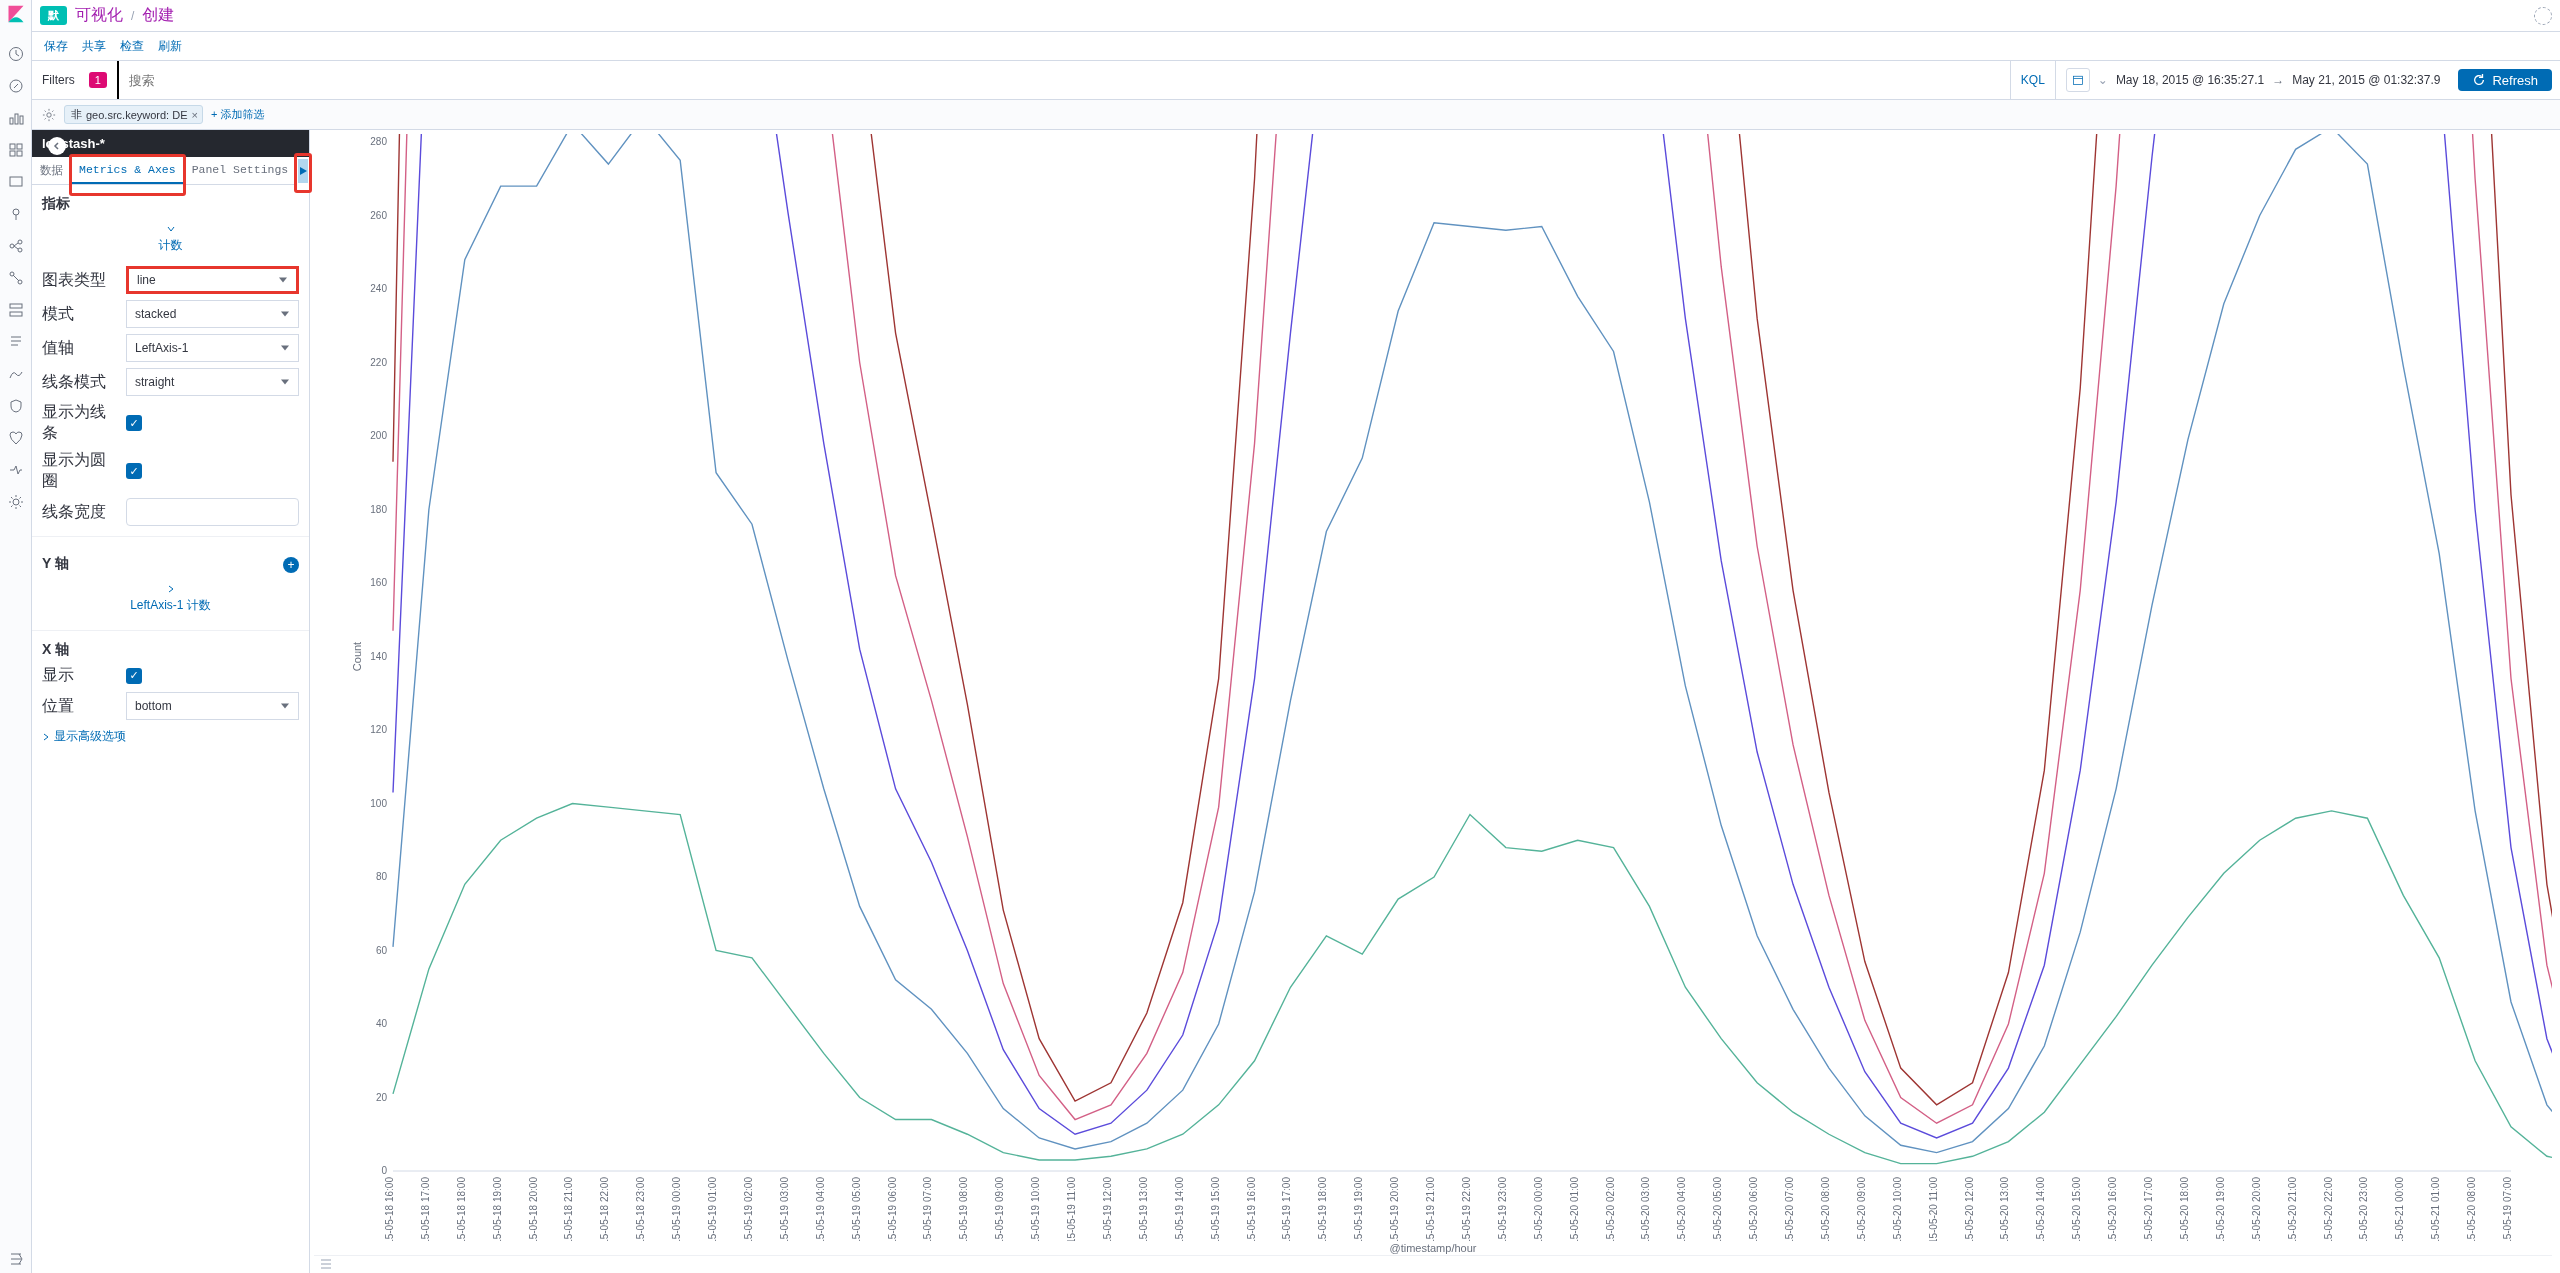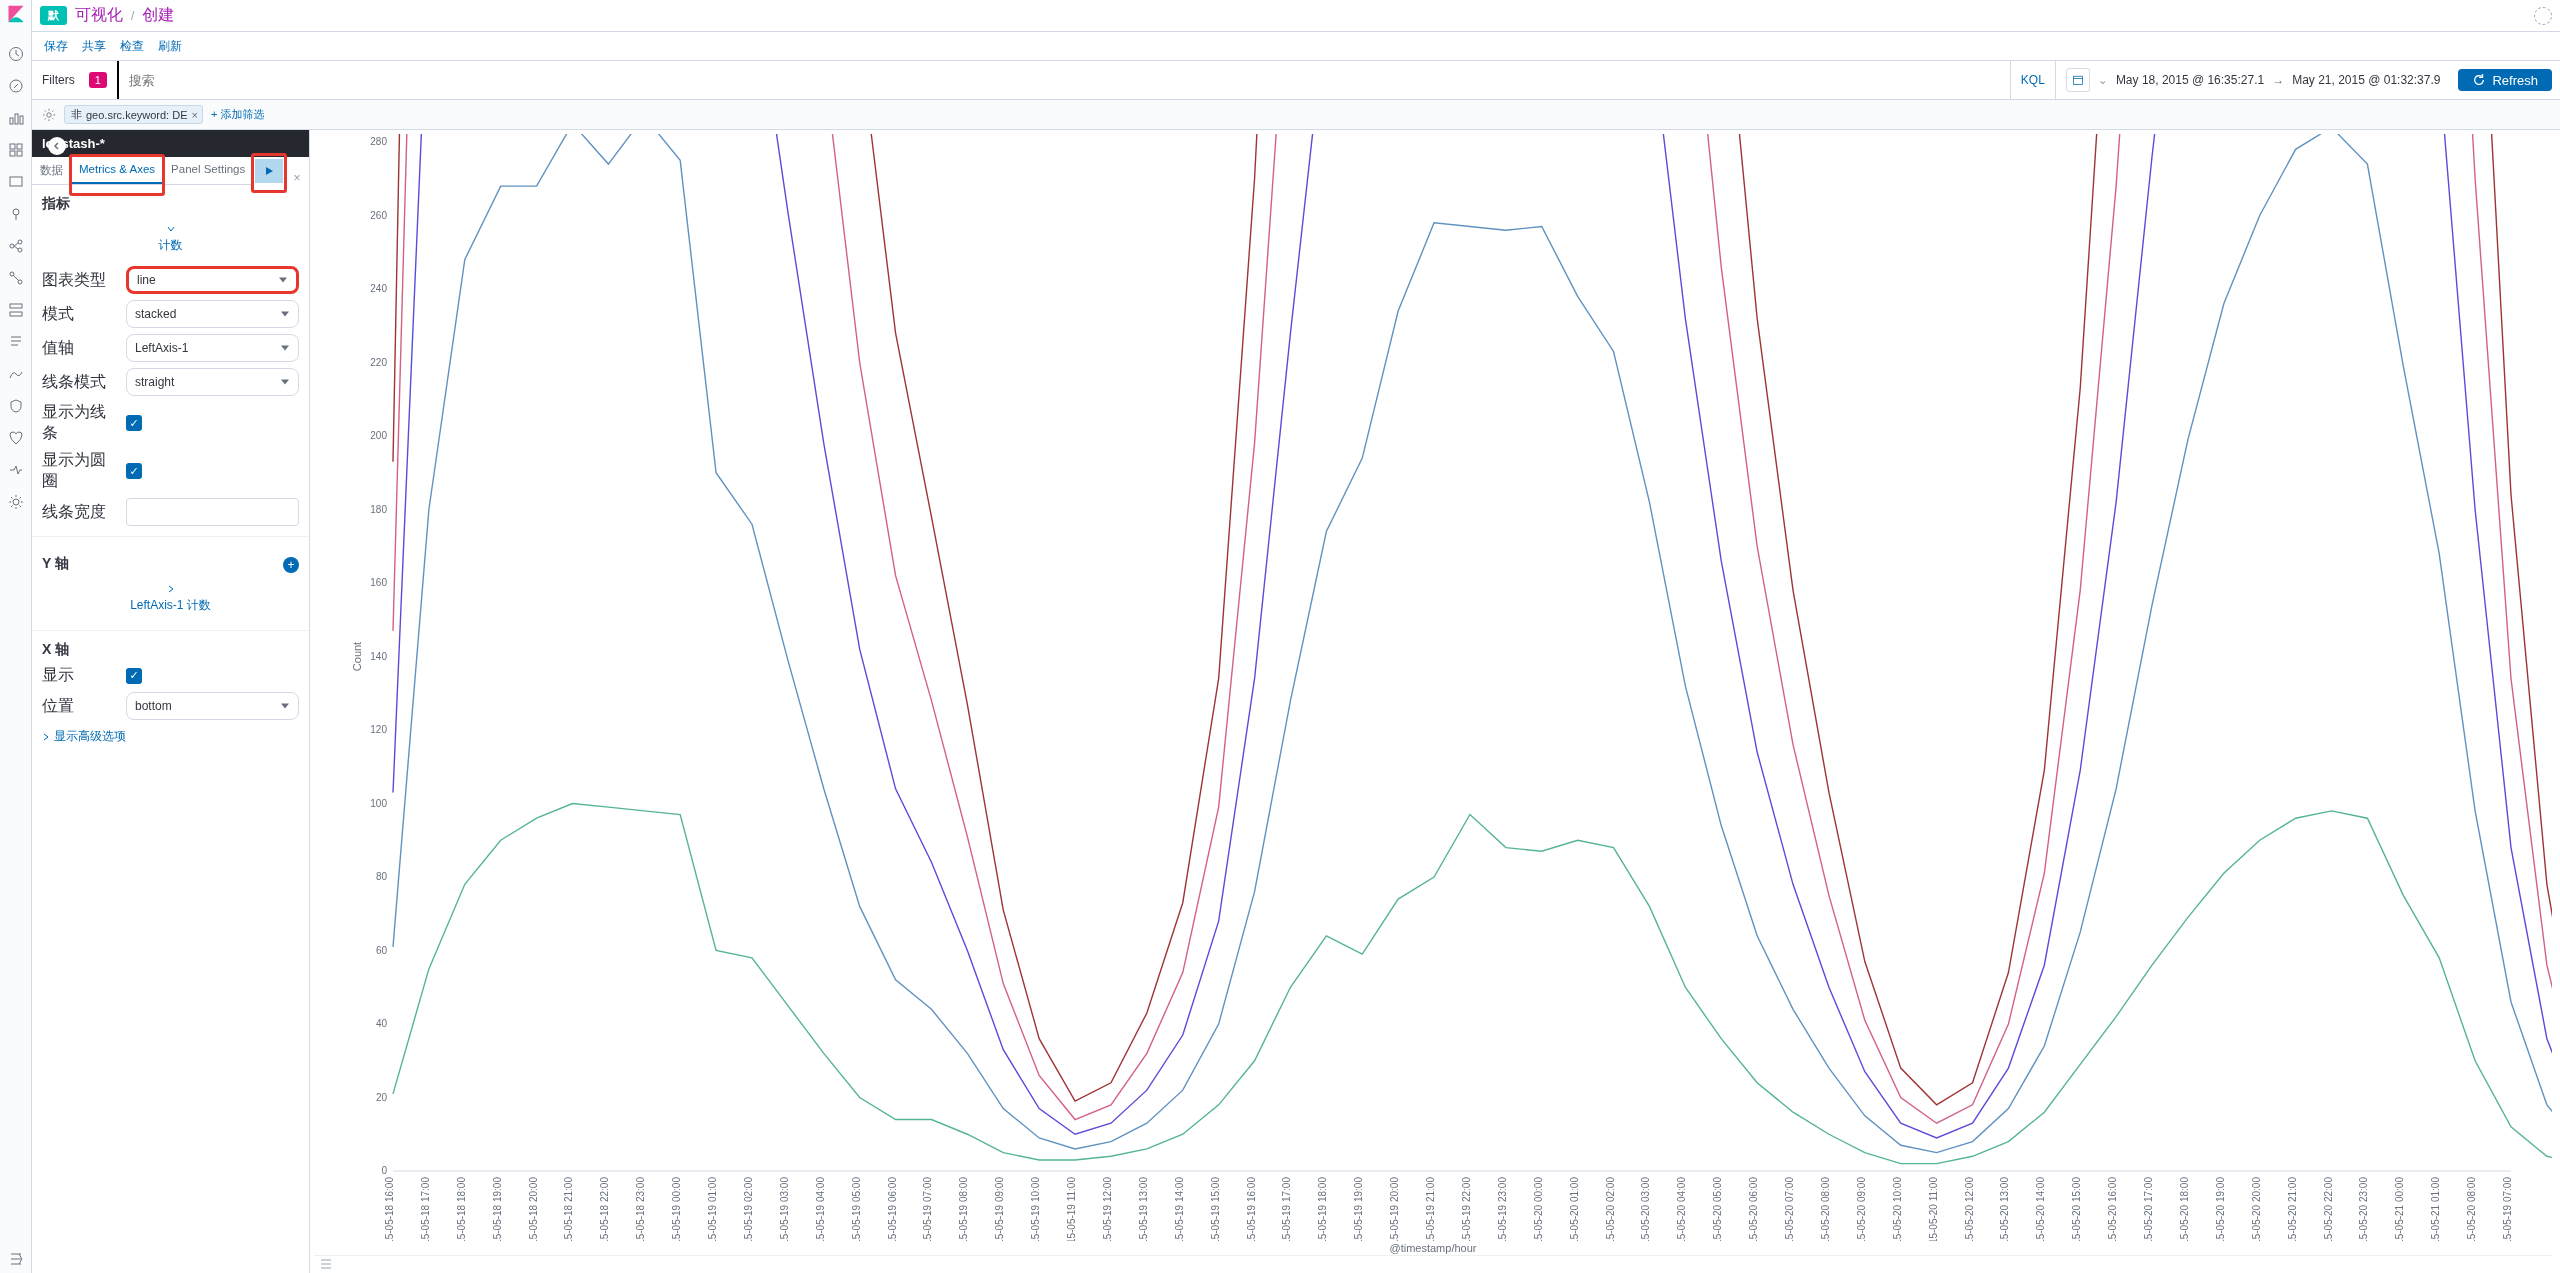--- a/index.html
+++ b/index.html
@@ -46,39 +46,39 @@
 .filterpill .x { color: #69707d; cursor: pointer; }
 .addfilter { color: #006bb4; cursor: pointer; }
 
 
 .workspace { flex: 1; display: flex; min-height: 0; }
 
 
 .viz-sidebar { width: 278px; display: flex; flex-direction: column; border-right: 1px solid #d3dae6; background: #fff; }
 .sidebar-title { background: #25282f; color: #fff; padding: 6px 10px; font-size: 13px; font-weight: 700; display:flex; align-items:center; justify-content:space-between;}
 .collapse-chevron { width:18px; height:18px; background:#fff; border-radius:50%; display:flex; align-items:center; justify-content:center; color:#69707d; margin-left:6px; position:relative; left:10px;}
-.viz-tabs-row{ display:flex; align-items:flex-end; }
+.viz-tabs-row{ display:flex; align-items:flex-end;font-family:Liberation Mono, monospace; }
 .viz-tabs { display: flex; border-bottom: 1px solid #d3dae6; font-size: 11.5px; flex:1;}
 .viz-tab { padding: 6px 8px; color: #69707d; cursor: pointer; white-space:nowrap;}
 .viz-tab.active { color: #006bb4; border-bottom: 2px solid #006bb4; }
 .play-btn { width: 28px; height: 24px; background: #b2d7ef; display: flex; align-items: center; justify-content: center; color: #006bb4; margin: 2px; }
 .close-x { width: 24px; display:flex; align-items:center; justify-content:center; color:#98a2b3; }
 .redbox { border: 3px solid #e7362d; border-radius: 3px; }
 .rb-tab { position:relative; }
 .rb-tab::after{ content:""; position:absolute; inset:-3px -2px -14px -2px; border:3px solid #e7362d; border-radius:3px; pointer-events:none;}
 .rb-play { position:relative; }
 .rb-play::after{ content:""; position:absolute; inset:-6px -4px -10px -4px; border:3px solid #e7362d; border-radius:3px; pointer-events:none;}
 
 .sidebar-scroll { flex:1; overflow-y:auto; padding: 6px 10px 10px 10px; }
 .section-heading { font-size: 14px; font-weight:600; margin: 4px 0 6px 0; }
 .accordion-head { color:#006bb4; font-size:12px; padding: 6px 4px; cursor:pointer; display:flex; gap:4px; align-items:center;flex-direction:column;}
 .form-row { display:flex; align-items:center; gap:8px; margin: 6px 0; }
 .form-row label { width: 76px; font-size:16px; color:#343741; }
 .form-row .control { flex:1; }
-.select { width:100%; height:28px; border:1px solid #d3dae6; border-radius:8px; padding: 0 26px 0 8px; font-size:12px; background:#fff; position:relative; display:flex; align-items:center; color:#343741;}
+.select { width:100%; height:28px; border:1px solid #d3dae6; border-radius:0; padding: 0 26px 0 8px; font-size:12px; background:#fff; position:relative; display:flex; align-items:center; color:#343741;}
 .select::after{ content:""; position:absolute; right:9px; top:50%; width:0; height:0; border-left:4px solid transparent; border-right:4px solid transparent; border-top:5px solid #69707d; transform:translateY(-50%);}
 .select.redbox{ border: 3px solid #e7362d; }
 .input { width:100%; height:28px; border:1px solid #d3dae6; border-radius:4px; padding: 0 8px; font-size:12px; }
 .checkbox { width:16px; height:16px; border-radius:3px; background:#006bb4; display:flex; align-items:center; justify-content:center; color:#fff; font-size:11px;}
 .section-title-row { display:flex; align-items:center; justify-content:space-between; margin-top:14px;}
 .plus-circle{ width:16px; height:16px; border-radius:50%; background:#006bb4; color:#fff; display:flex; align-items:center; justify-content:center; font-size:12px;}
 .link { color:#006bb4; font-size:12px; cursor:pointer; display:flex; gap:4px; align-items:center;}
 .divider { height:1px; background:#eef0f4; margin:10px -10px;}
 
 

